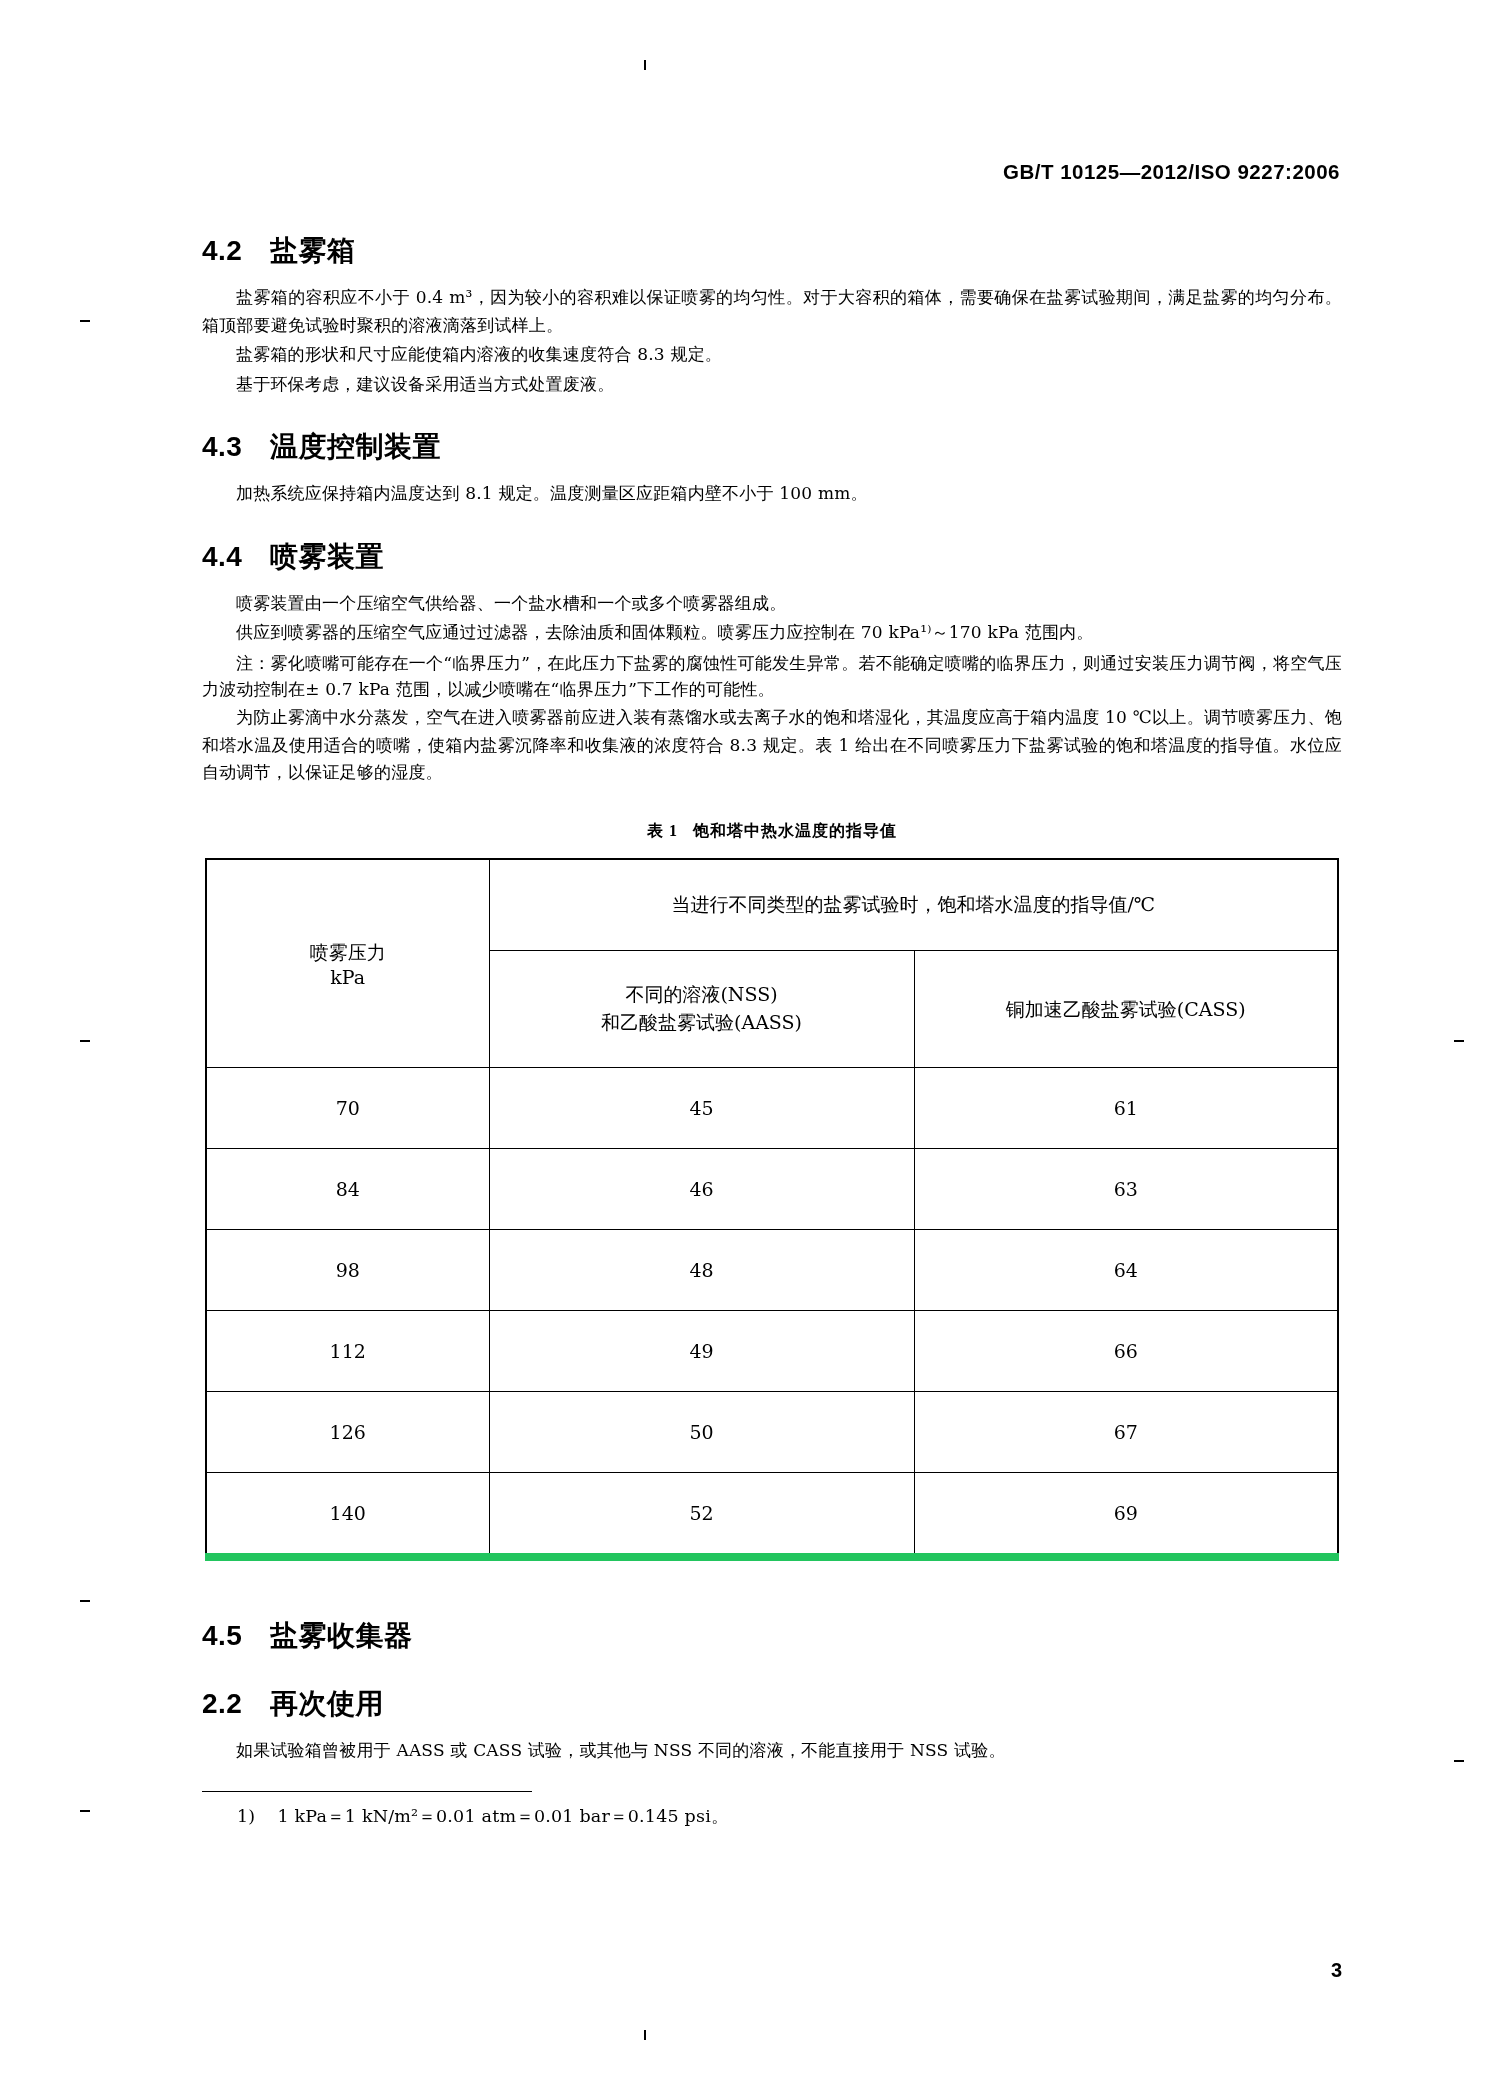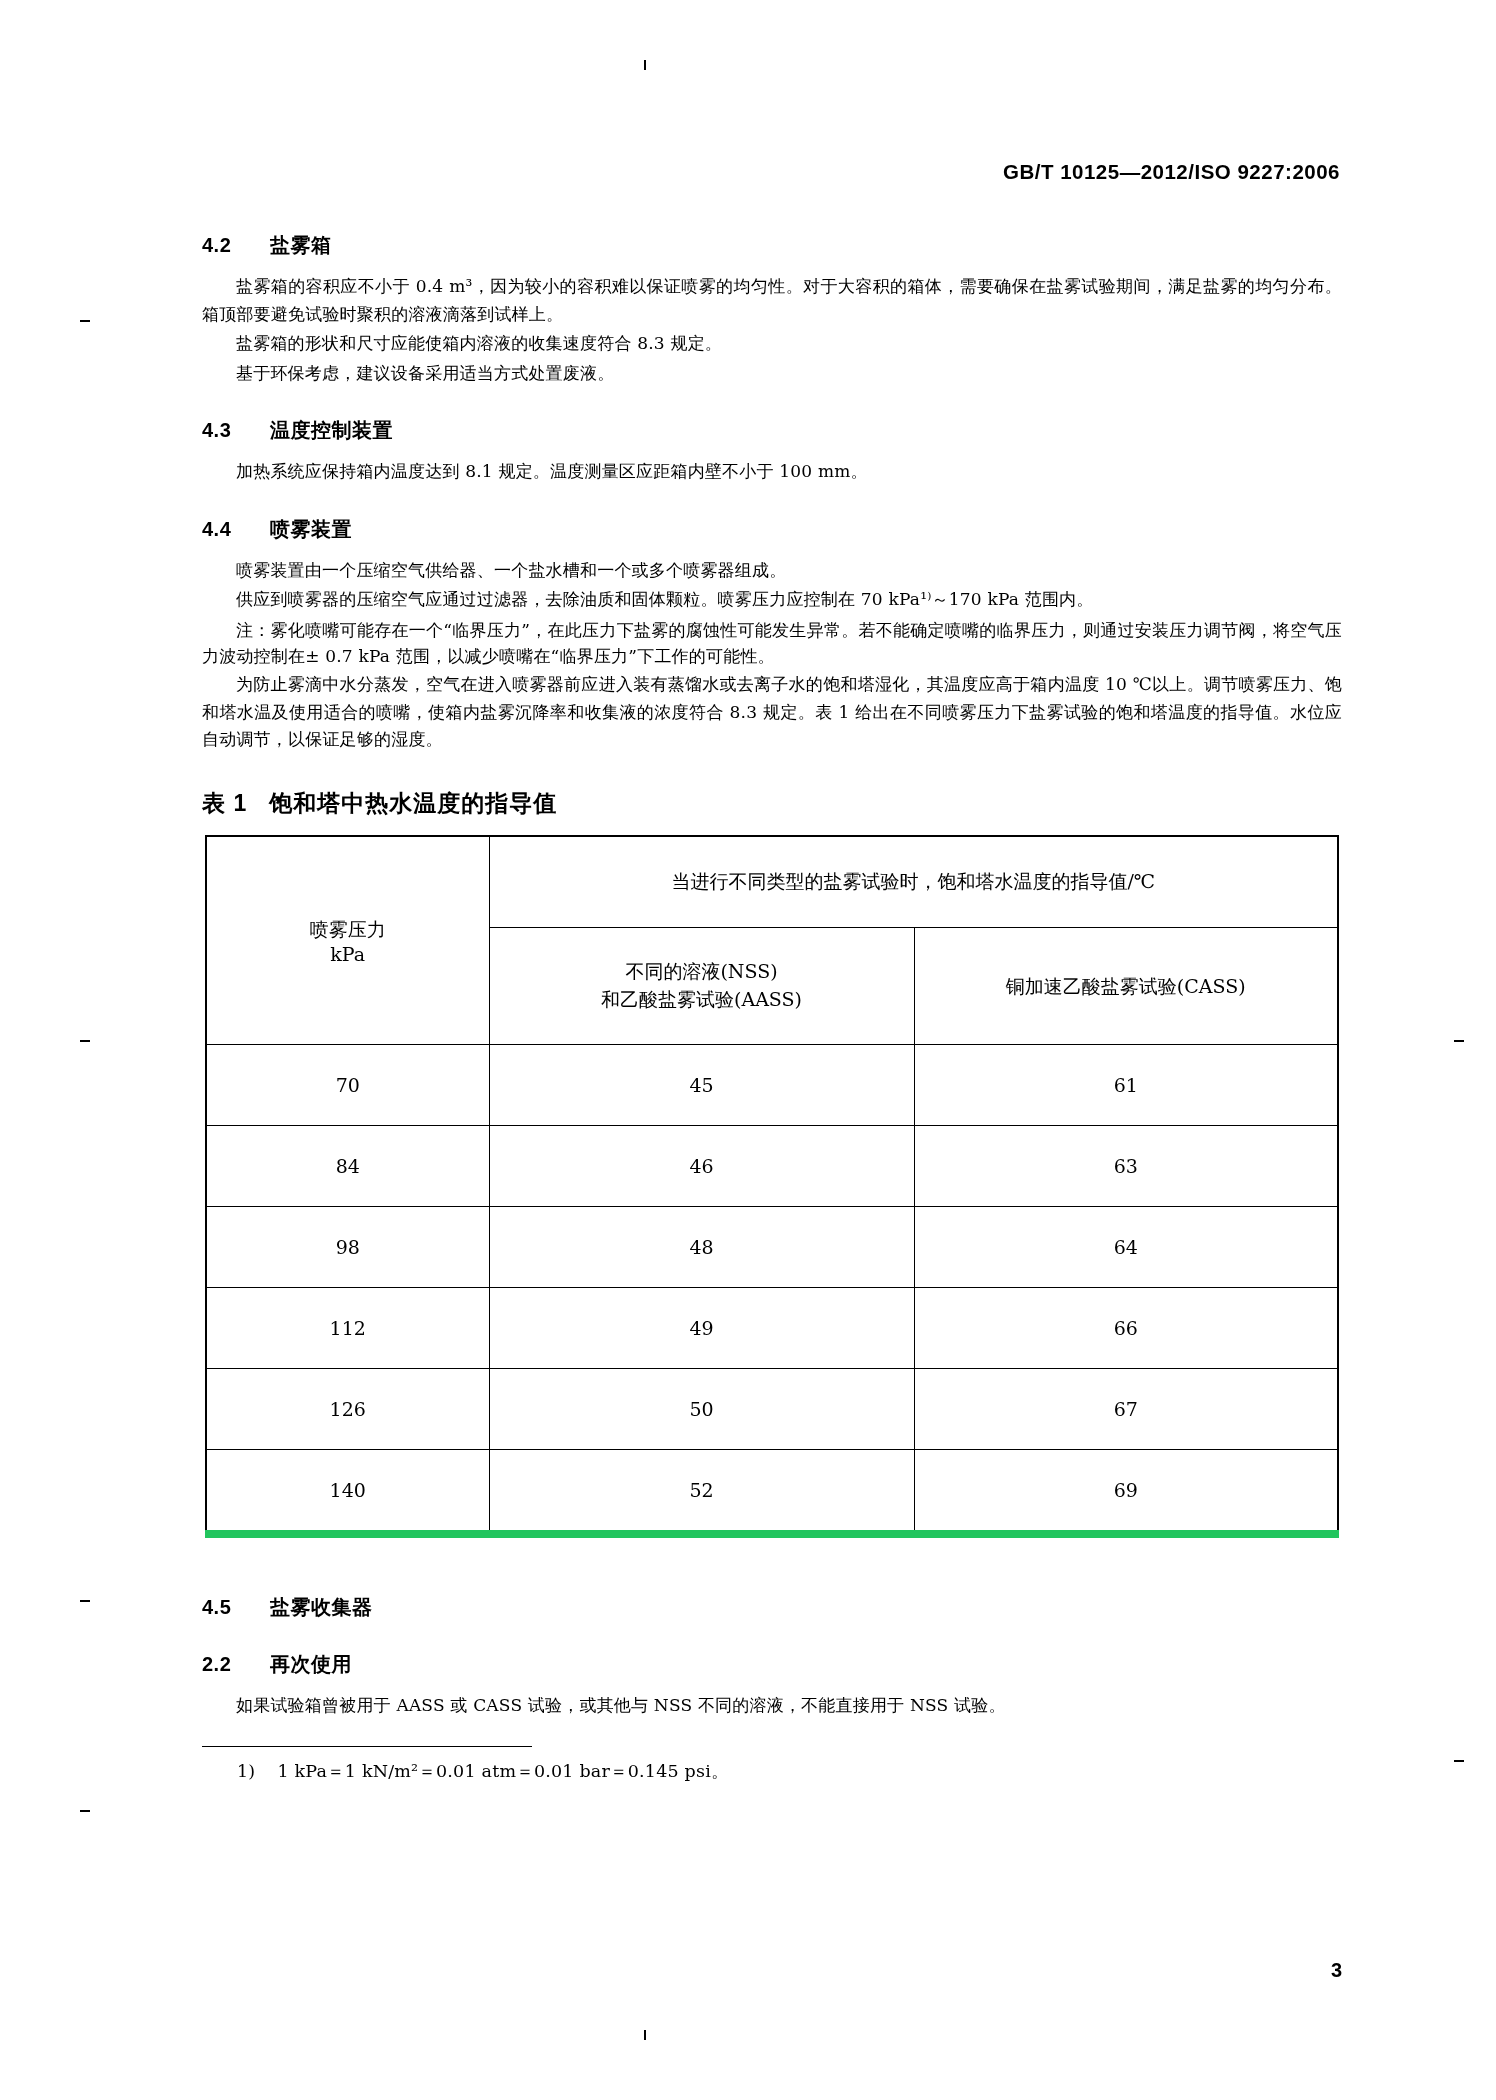--- a/index.html
+++ b/index.html
@@ -36,21 +36,21 @@
     font-size: 20.5px;
     letter-spacing: 0.5px;
     font-weight: 700;
     margin-bottom: 48px;
     padding-right: 2px;
   }
   
   .sec-head {
     font-family: "Liberation Sans", sans-serif;
     font-weight: 700;
-    font-size: 20px;
+    font-size: 28px;
     margin: 30px 0 14px 0;
     letter-spacing: 0.5px;
   }
   .sec-head .num {
     display: inline-block;
     width: 68px;
   }
   
   p.body {
     font-size: 17px;
@@ -65,23 +65,24 @@
     font-size: 17px;
     line-height: 1.55;
     margin: 3px 0 2px 0;
     text-align: justify;
     text-justify: inter-ideograph;
     text-indent: 2em;
     letter-spacing: 0.2px;
   }
   
   .table-title {
-    font-family: Liberation Sans, sans-serif;
-    font-weight: 700;
-    font-size: 23px;
+    text-align: center;
+    font-family: Liberation Serif, serif;
+    font-weight: 700;
+    font-size: 16px;
     margin: 34px 0 16px 0;
     letter-spacing: 1px;
   }
   table.data {
     border-collapse: collapse;
     width: 1132px;
     margin: 0 auto;
     table-layout: fixed;
   }
   table.data td, table.data th {

